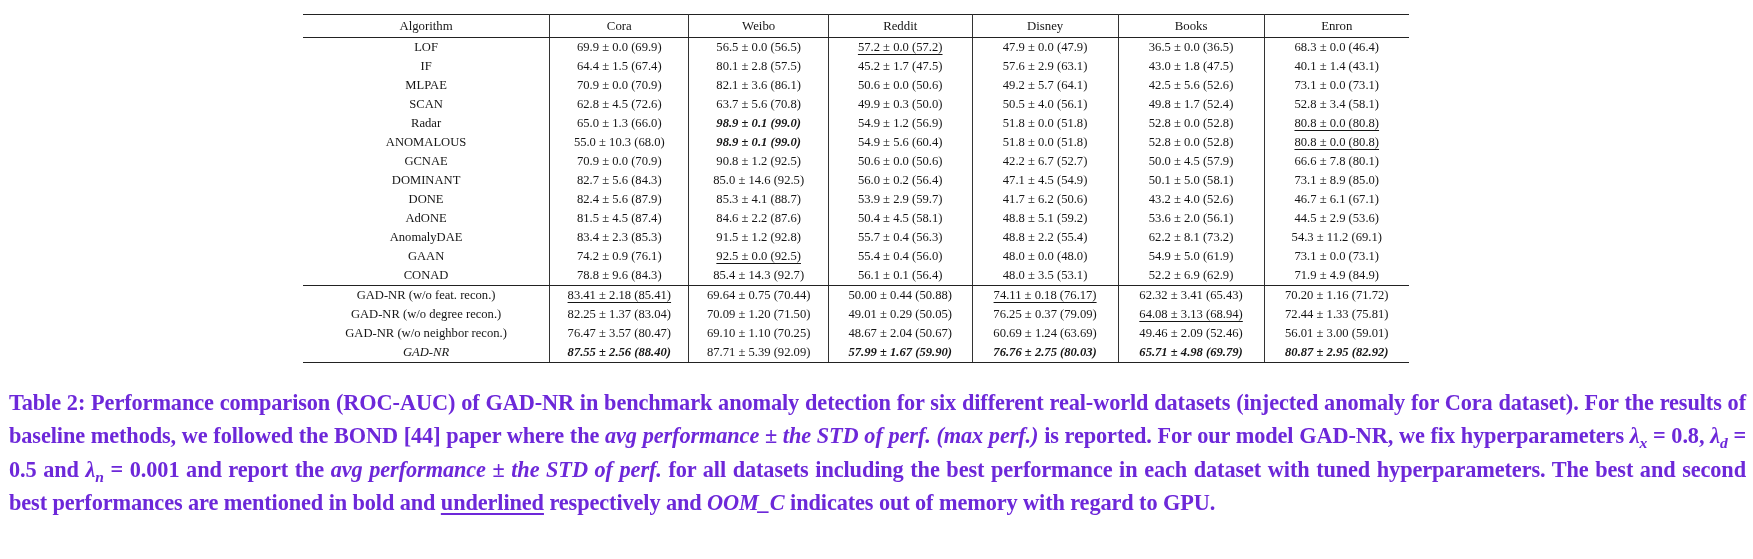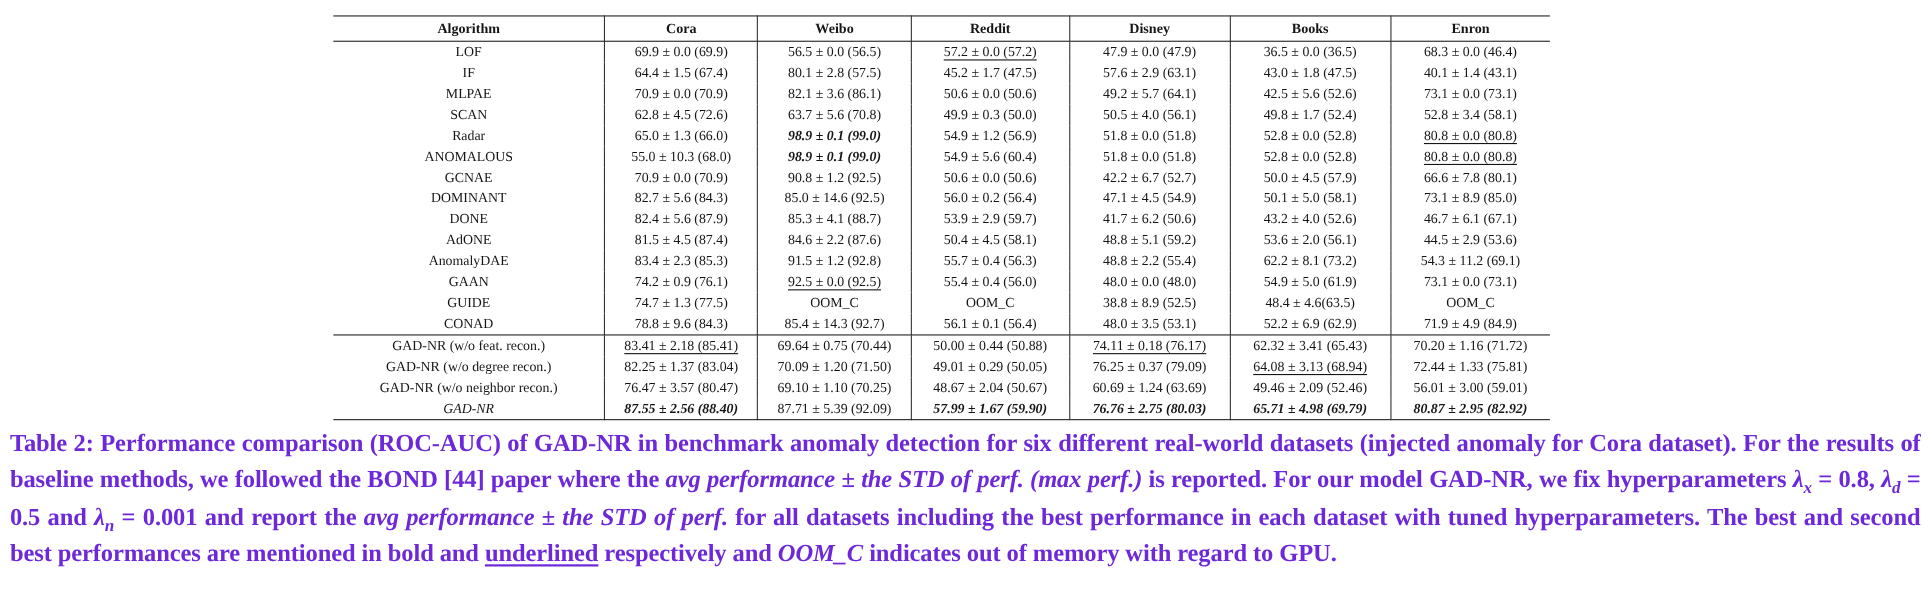--- a/index.html
+++ b/index.html
@@ -37,21 +37,21 @@
     text-align: center;
     vertical-align: middle;
     white-space: nowrap;
     overflow: hidden;
     font-weight: normal;
     color: #151515;
   }
   table.results thead th {
     border-top: 1.5px solid #222;
     border-bottom: 1.4px solid #222;
-    font-weight: bold;
+    font-weight: normal;
     height: 22px;
     font-size: 12.8px;
     margin-top: 16px;
   }
   table.results th:not(:last-child),
   table.results td:not(:last-child) {
     border-right: 1px solid #333;
   }
   table.results tr.rule-below td { border-bottom: 1.4px solid #222; }
   table.results tbody tr:last-child td { border-bottom: 1.6px solid #222; }
@@ -203,29 +203,20 @@
           </tr>
           <tr>
             <td>GAAN</td>
             <td><span>74.2 ± 0.9 (76.1)</span></td>
             <td><span class="cell-u">92.5 ± 0.0 (92.5)</span></td>
             <td><span>55.4 ± 0.4 (56.0)</span></td>
             <td><span>48.0 ± 0.0 (48.0)</span></td>
             <td><span>54.9 ± 5.0 (61.9)</span></td>
             <td><span>73.1 ± 0.0 (73.1)</span></td>
           </tr>
-          <tr>
-            <td>GUIDE</td>
-            <td><span>74.7 ± 1.3 (77.5)</span></td>
-            <td><span>OOM_C</span></td>
-            <td><span>OOM_C</span></td>
-            <td><span>38.8 ± 8.9 (52.5)</span></td>
-            <td><span>48.4 ± 4.6(63.5)</span></td>
-            <td><span>OOM_C</span></td>
-          </tr>
           <tr class="rule-below">
             <td>CONAD</td>
             <td><span>78.8 ± 9.6 (84.3)</span></td>
             <td><span>85.4 ± 14.3 (92.7)</span></td>
             <td><span>56.1 ± 0.1 (56.4)</span></td>
             <td><span>48.0 ± 3.5 (53.1)</span></td>
             <td><span>52.2 ± 6.9 (62.9)</span></td>
             <td><span>71.9 ± 4.9 (84.9)</span></td>
           </tr>
           <tr>

